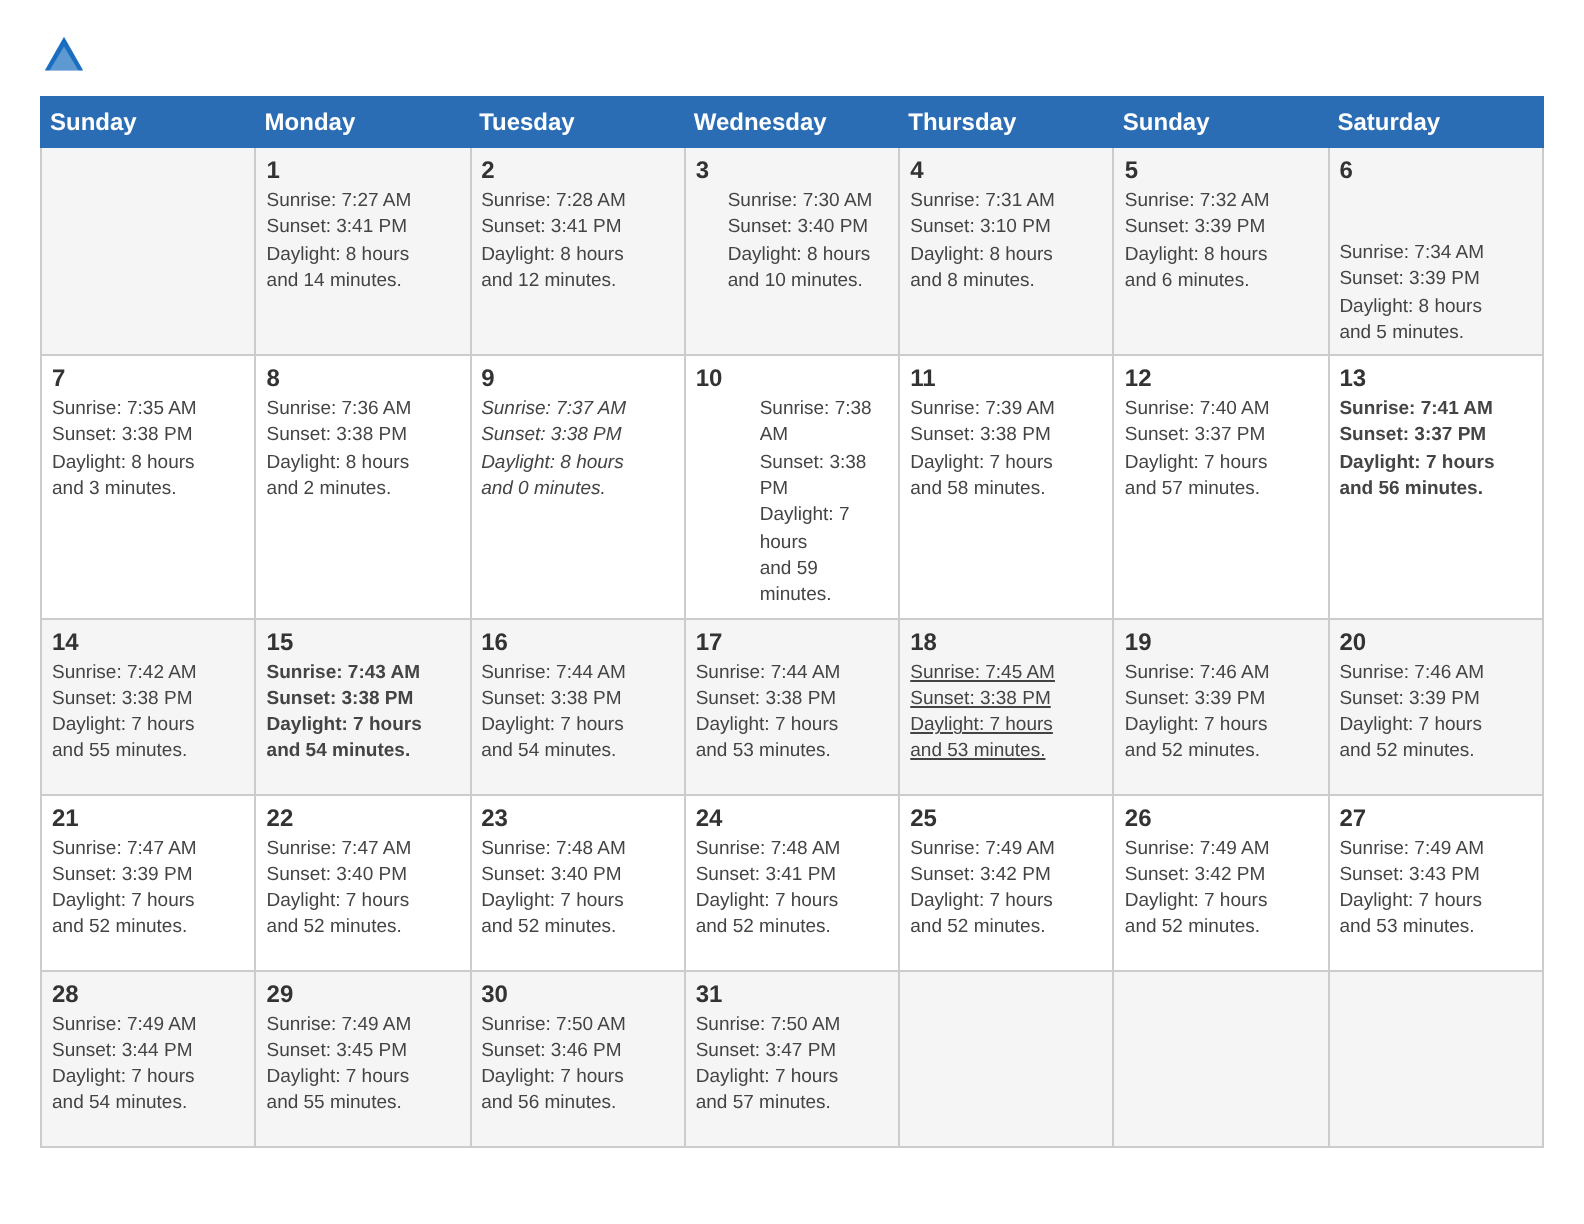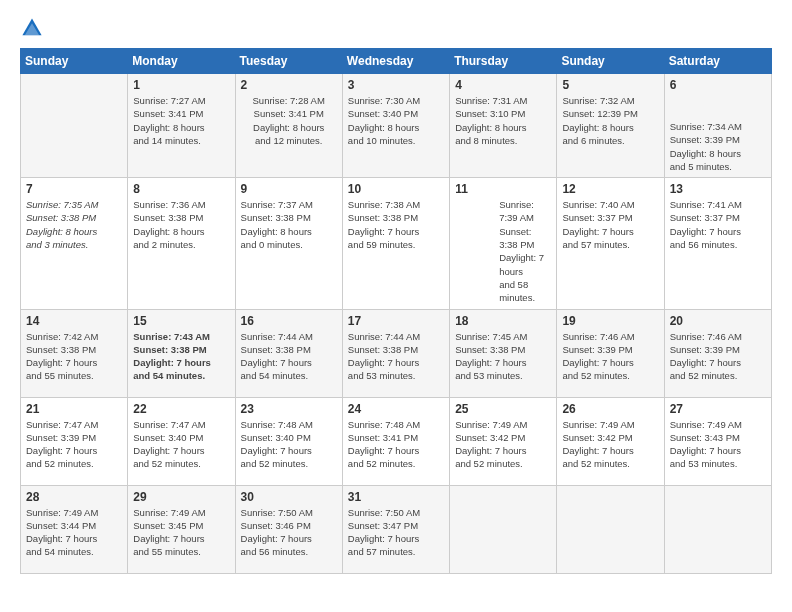--- a/index.html
+++ b/index.html
@@ -131,100 +131,100 @@
           <td class="empty-cell"></td>
           <td>
             <div class="day-number">1</div>
             <div class="day-info" style="white-space: pre-line;">Sunrise: 7:27 AM
 Sunset: 3:41 PM
 Daylight: 8 hours
 and 14 minutes.</div>
           </td>
           <td>
             <div class="day-number">2</div>
-            <div class="day-info" style="white-space: pre-line; text-align: center;">Sunrise: 7:28 AM
+            <div class="day-info" style="white-space: pre-line;">Sunrise: 7:28 AM
 Sunset: 3:41 PM
 Daylight: 8 hours
 and 12 minutes.</div>
           </td>
           <td>
             <div class="day-number">3</div>
-            <div class="day-info" style="white-space: pre-line;">Sunrise: 7:30 AM
+            <div class="day-info" style="white-space: pre-line; margin-left: 16px;">Sunrise: 7:30 AM
 Sunset: 3:40 PM
 Daylight: 8 hours
 and 10 minutes.</div>
           </td>
           <td>
             <div class="day-number">4</div>
             <div class="day-info" style="white-space: pre-line;">Sunrise: 7:31 AM
 Sunset: 3:10 PM
 Daylight: 8 hours
 and 8 minutes.</div>
           </td>
           <td>
             <div class="day-number">5</div>
             <div class="day-info" style="white-space: pre-line;">Sunrise: 7:32 AM
-Sunset: 12:39 PM
+Sunset: 3:39 PM
 Daylight: 8 hours
 and 6 minutes.</div>
           </td>
           <td>
             <div class="day-number">6</div>
             <div class="day-info" style="white-space: pre-line; margin-top: 28px;">Sunrise: 7:34 AM
 Sunset: 3:39 PM
 Daylight: 8 hours
 and 5 minutes.</div>
           </td>
         </tr>
         <tr>
           <td>
             <div class="day-number">7</div>
-            <div class="day-info" style="white-space: pre-line; font-style: italic;">Sunrise: 7:35 AM
+            <div class="day-info" style="white-space: pre-line;">Sunrise: 7:35 AM
 Sunset: 3:38 PM
 Daylight: 8 hours
 and 3 minutes.</div>
           </td>
           <td>
             <div class="day-number">8</div>
             <div class="day-info" style="white-space: pre-line;">Sunrise: 7:36 AM
 Sunset: 3:38 PM
 Daylight: 8 hours
 and 2 minutes.</div>
           </td>
           <td>
             <div class="day-number">9</div>
-            <div class="day-info" style="white-space: pre-line;">Sunrise: 7:37 AM
+            <div class="day-info" style="white-space: pre-line; font-style: italic;">Sunrise: 7:37 AM
 Sunset: 3:38 PM
 Daylight: 8 hours
 and 0 minutes.</div>
           </td>
           <td>
             <div class="day-number">10</div>
-            <div class="day-info" style="white-space: pre-line;">Sunrise: 7:38 AM
+            <div class="day-info" style="white-space: pre-line; margin-left: 32px;">Sunrise: 7:38 AM
 Sunset: 3:38 PM
 Daylight: 7 hours
 and 59 minutes.</div>
           </td>
           <td>
             <div class="day-number">11</div>
-            <div class="day-info" style="white-space: pre-line; margin-left: 44px;">Sunrise: 7:39 AM
+            <div class="day-info" style="white-space: pre-line;">Sunrise: 7:39 AM
 Sunset: 3:38 PM
 Daylight: 7 hours
 and 58 minutes.</div>
           </td>
           <td>
             <div class="day-number">12</div>
             <div class="day-info" style="white-space: pre-line;">Sunrise: 7:40 AM
 Sunset: 3:37 PM
 Daylight: 7 hours
 and 57 minutes.</div>
           </td>
           <td>
             <div class="day-number">13</div>
-            <div class="day-info" style="white-space: pre-line;">Sunrise: 7:41 AM
+            <div class="day-info" style="white-space: pre-line; font-weight: bold;">Sunrise: 7:41 AM
 Sunset: 3:37 PM
 Daylight: 7 hours
 and 56 minutes.</div>
           </td>
         </tr>
         <tr>
           <td>
             <div class="day-number">14</div>
             <div class="day-info" style="white-space: pre-line;">Sunrise: 7:42 AM
 Sunset: 3:38 PM
@@ -247,21 +247,21 @@
           </td>
           <td>
             <div class="day-number">17</div>
             <div class="day-info" style="white-space: pre-line;">Sunrise: 7:44 AM
 Sunset: 3:38 PM
 Daylight: 7 hours
 and 53 minutes.</div>
           </td>
           <td>
             <div class="day-number">18</div>
-            <div class="day-info" style="white-space: pre-line;">Sunrise: 7:45 AM
+            <div class="day-info" style="white-space: pre-line; text-decoration: underline;">Sunrise: 7:45 AM
 Sunset: 3:38 PM
 Daylight: 7 hours
 and 53 minutes.</div>
           </td>
           <td>
             <div class="day-number">19</div>
             <div class="day-info" style="white-space: pre-line;">Sunrise: 7:46 AM
 Sunset: 3:39 PM
 Daylight: 7 hours
 and 52 minutes.</div>

